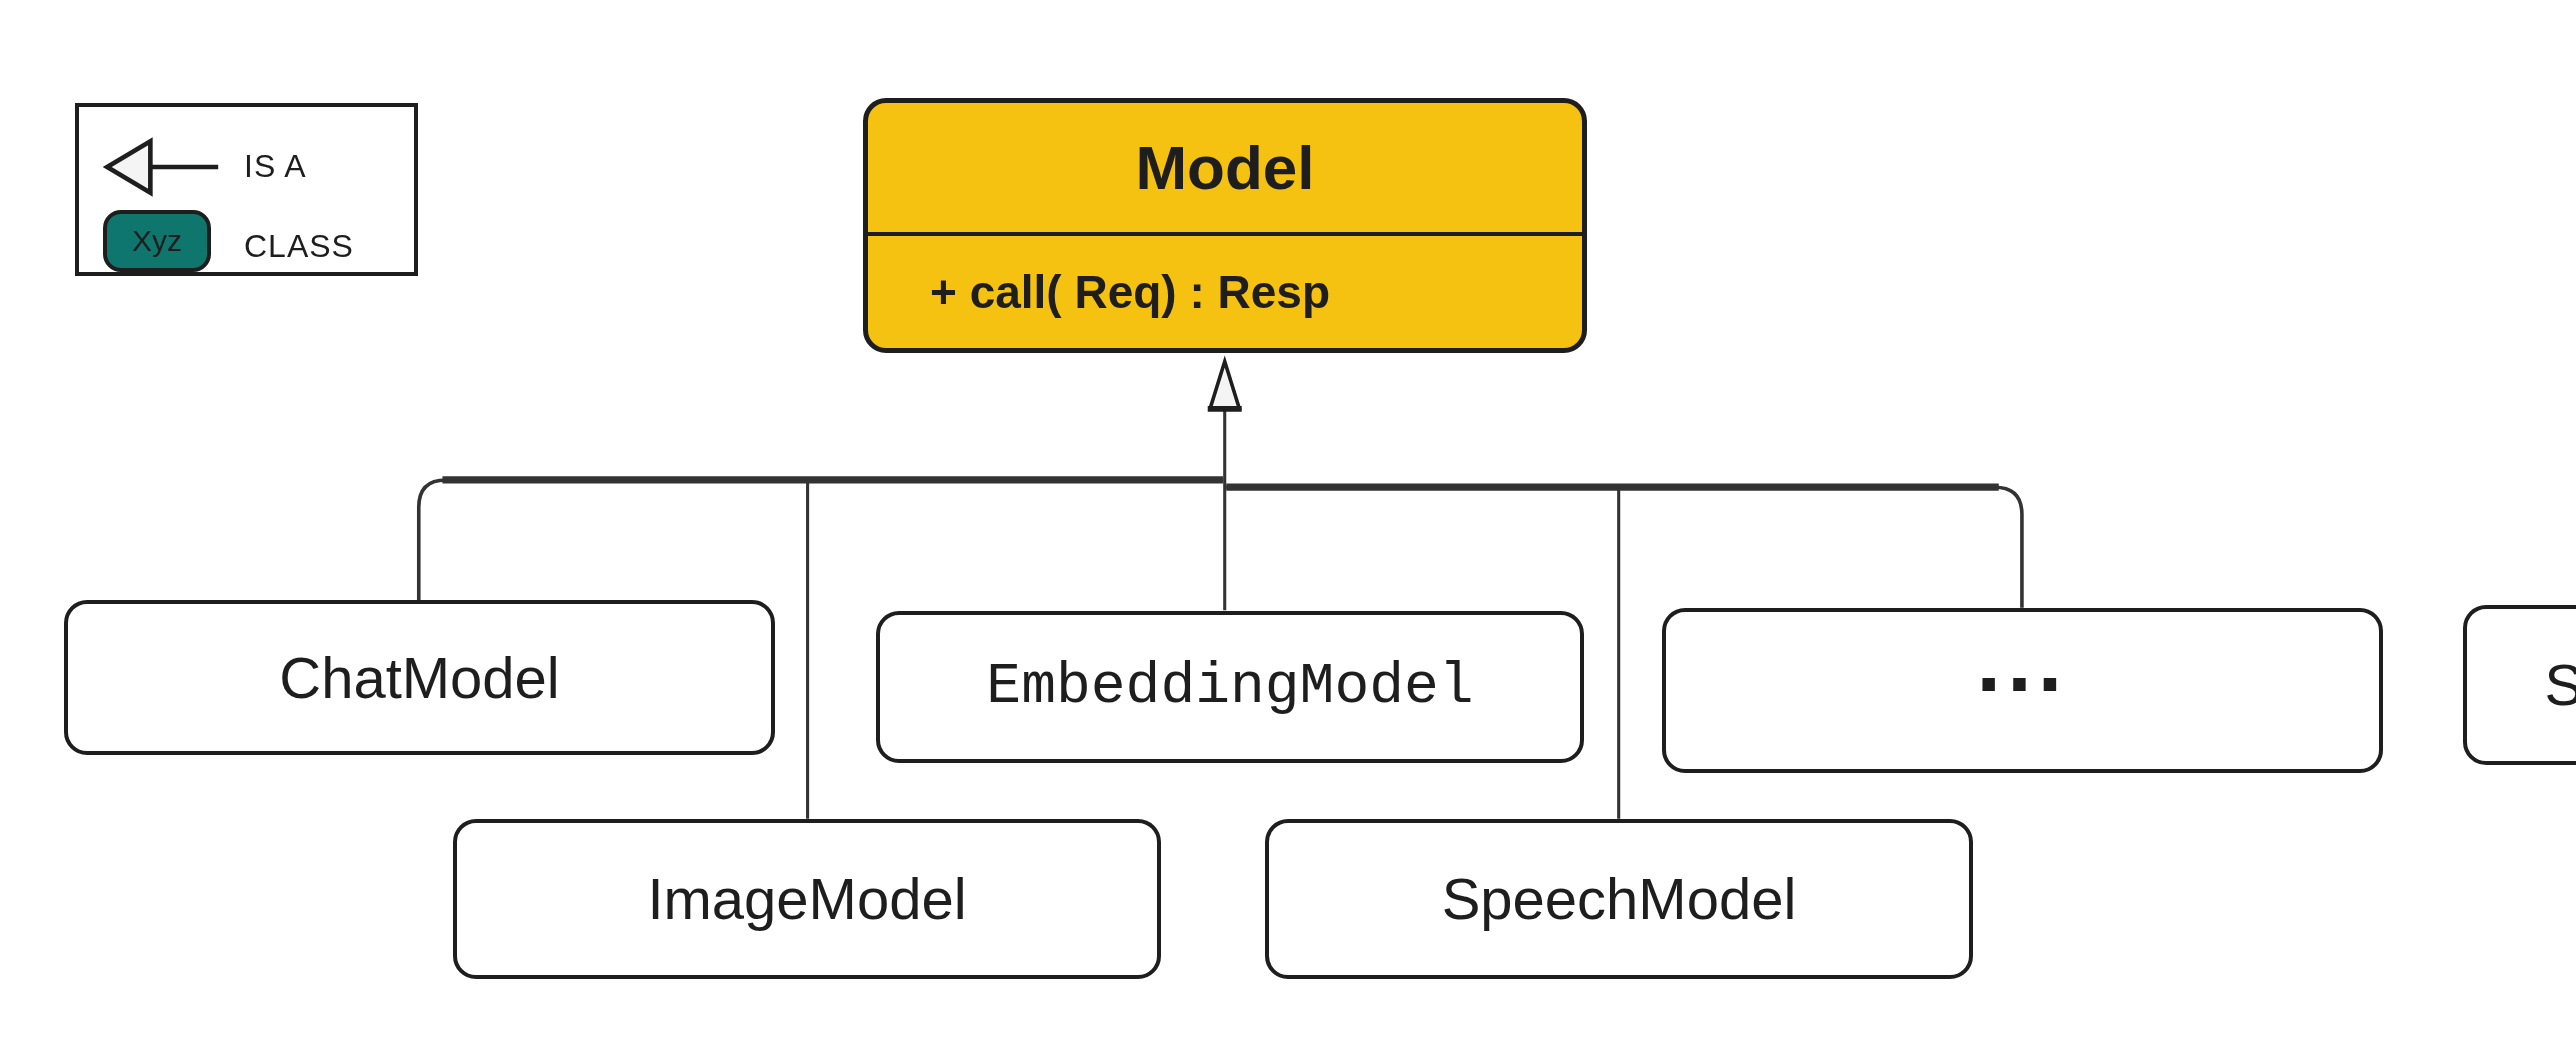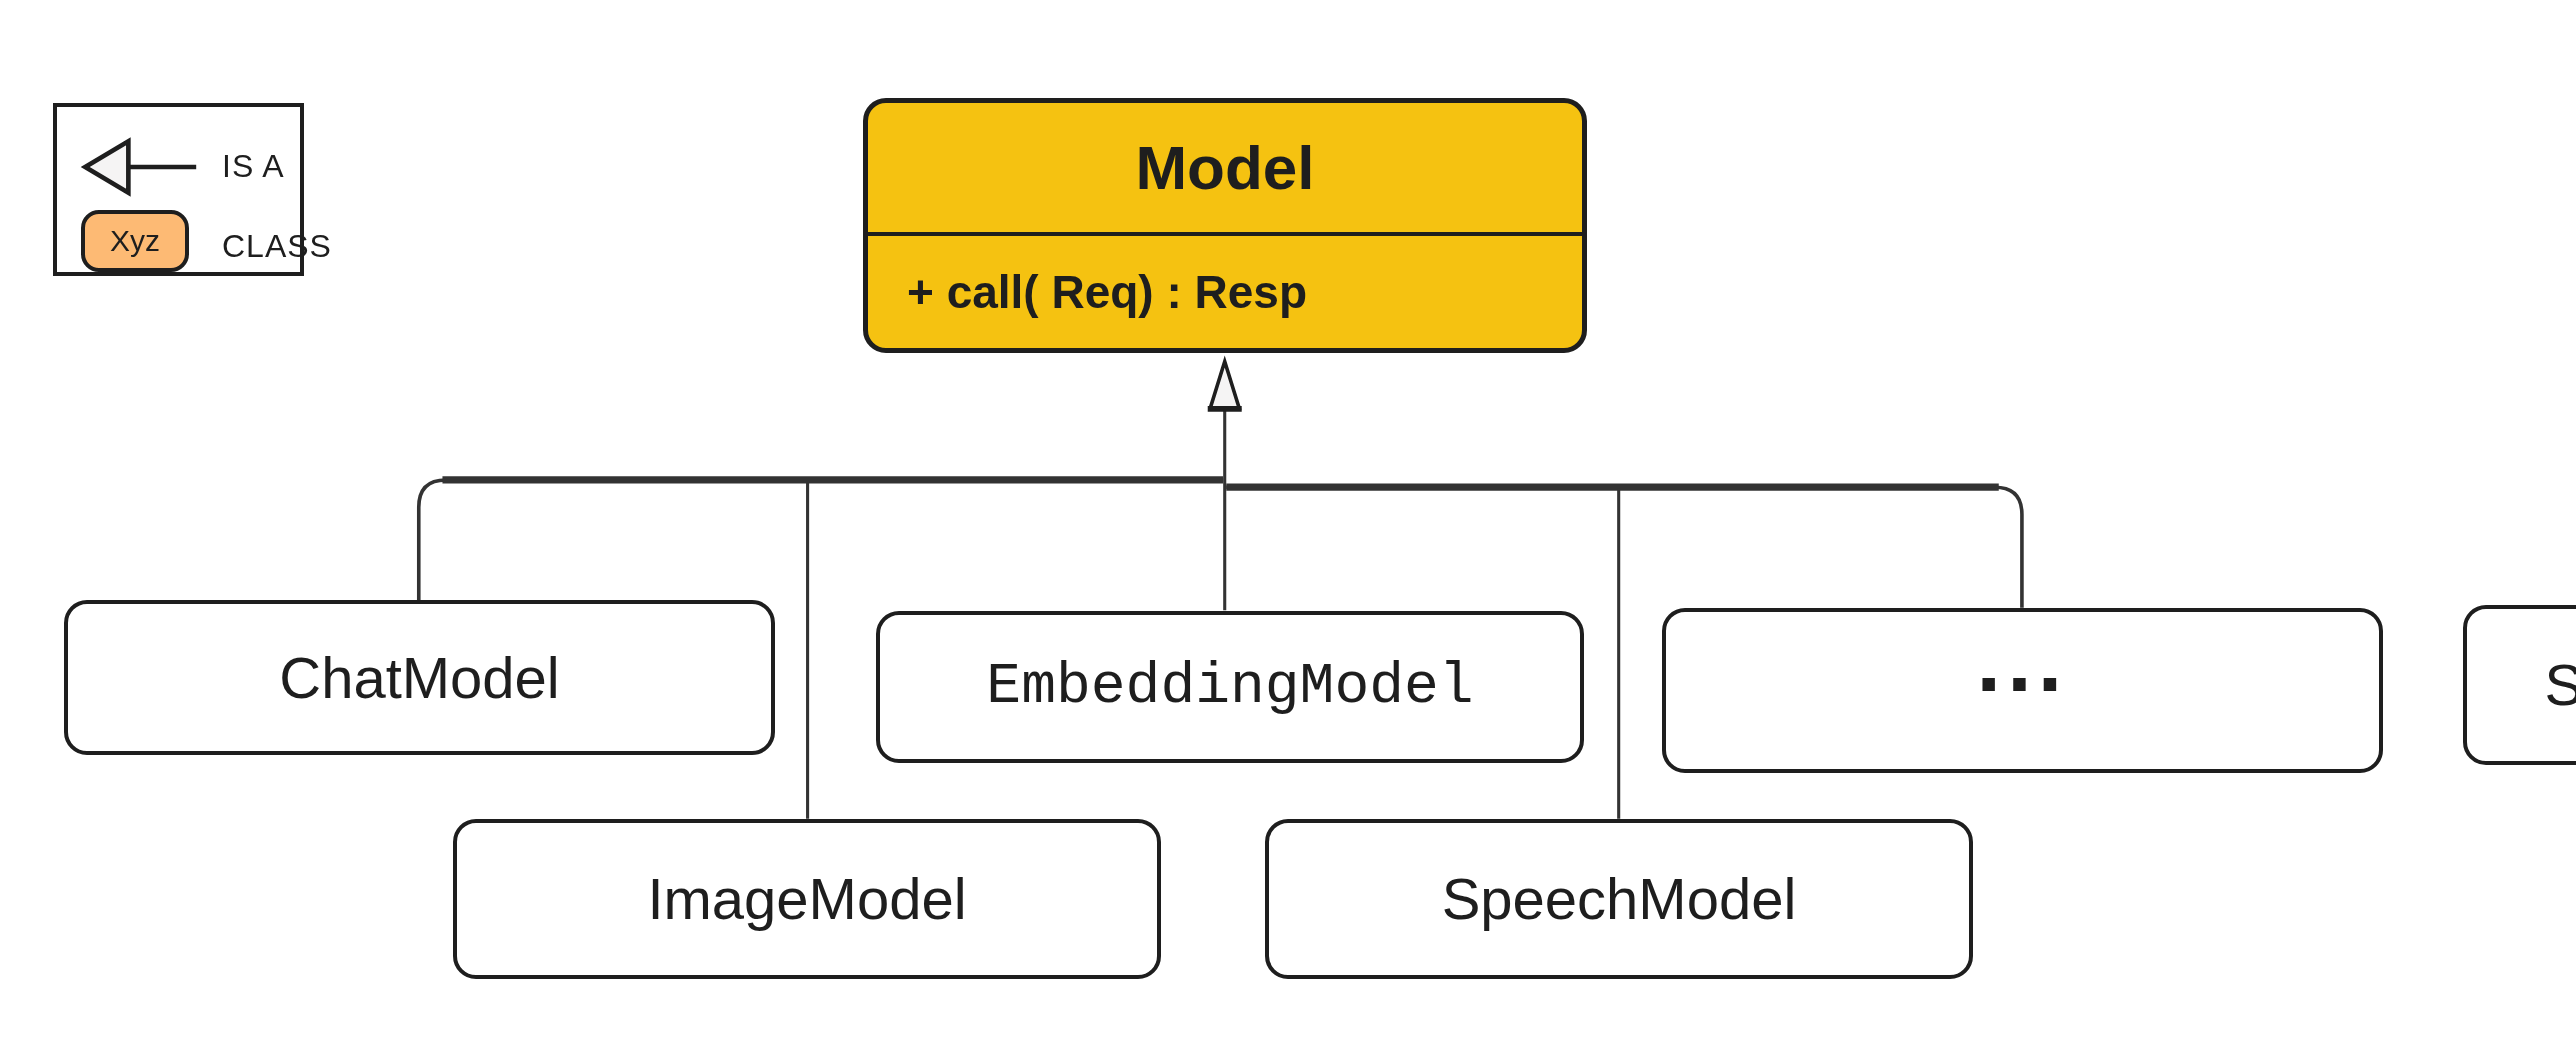--- a/index.html
+++ b/index.html
@@ -20,22 +20,22 @@
   }
   svg.wires {
     position: absolute;
     left: 0; top: 0;
     width: 4049px;
     height: 1048px;
   }
   
   .legend {
     position: absolute;
-    left: 53px; top: 103px;
-    width: 251px; height: 173px;
+    left: 75px; top: 103px;
+    width: 343px; height: 173px;
     border: 4.6px solid #1e1e1e;
     box-sizing: border-box;
     background: #ffffff;
     text-align: right;
   }
   .legend-isa-label {
     position: absolute;
     left: 165px; top: 41px;
     font-size: 32px;
     letter-spacing: 1px;
@@ -46,21 +46,21 @@
     font-size: 32px;
     letter-spacing: 1px;
   }
   .legend-class-sample {
     position: absolute;
     left: 24px; top: 103px;
     width: 108px; height: 62px;
     border: 4.6px solid #1e1e1e;
     border-radius: 18px;
     box-sizing: border-box;
-    background: #fdba74;
+    background: #0f766e;
     display: flex;
     align-items: center;
     justify-content: center;
     font-size: 30px;
   }
   .legend-arrow-svg {
     position: absolute;
     left: 20.6px; top: 28px;
   }
   
@@ -103,21 +103,21 @@
     line-height: 1;
   }
   .root-divider {
     height: 0;
     border-top: 4.6px solid #1e1e1e;
   }
   .root-method {
     flex: 1;
     display: flex;
     align-items: center;
-    padding-left: 39px;
+    padding-left: 62px;
     font-size: 46px;
     line-height: 1;
     white-space: nowrap;
   }
   #model-root    { left: 863px; top: 98px; width: 724px; height: 255px; font-weight: bold; }
   #model-root    .root-title  { height: 129px; }
 
   #node-chat       { left: 64px;  top: 600px; width: 711px; height: 155px; }
   #node-embedding  { left: 876px; top: 611px; width: 708px; height: 152px; font-family: Liberation Mono, monospace; }
   #node-others3    { left: 1662px; top: 608px; width: 721px; height: 165px; }

